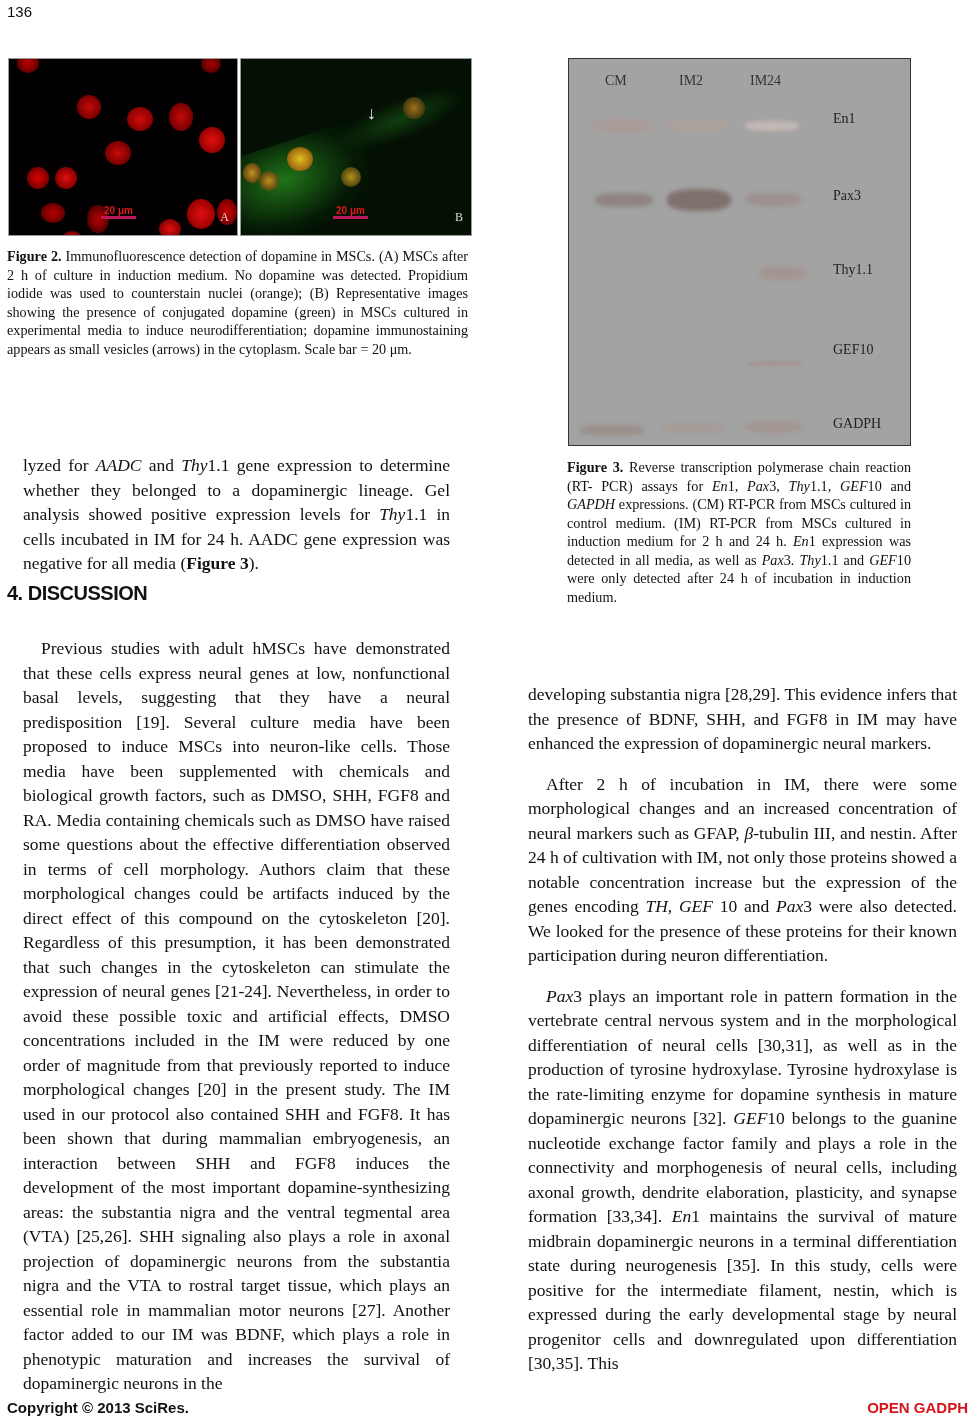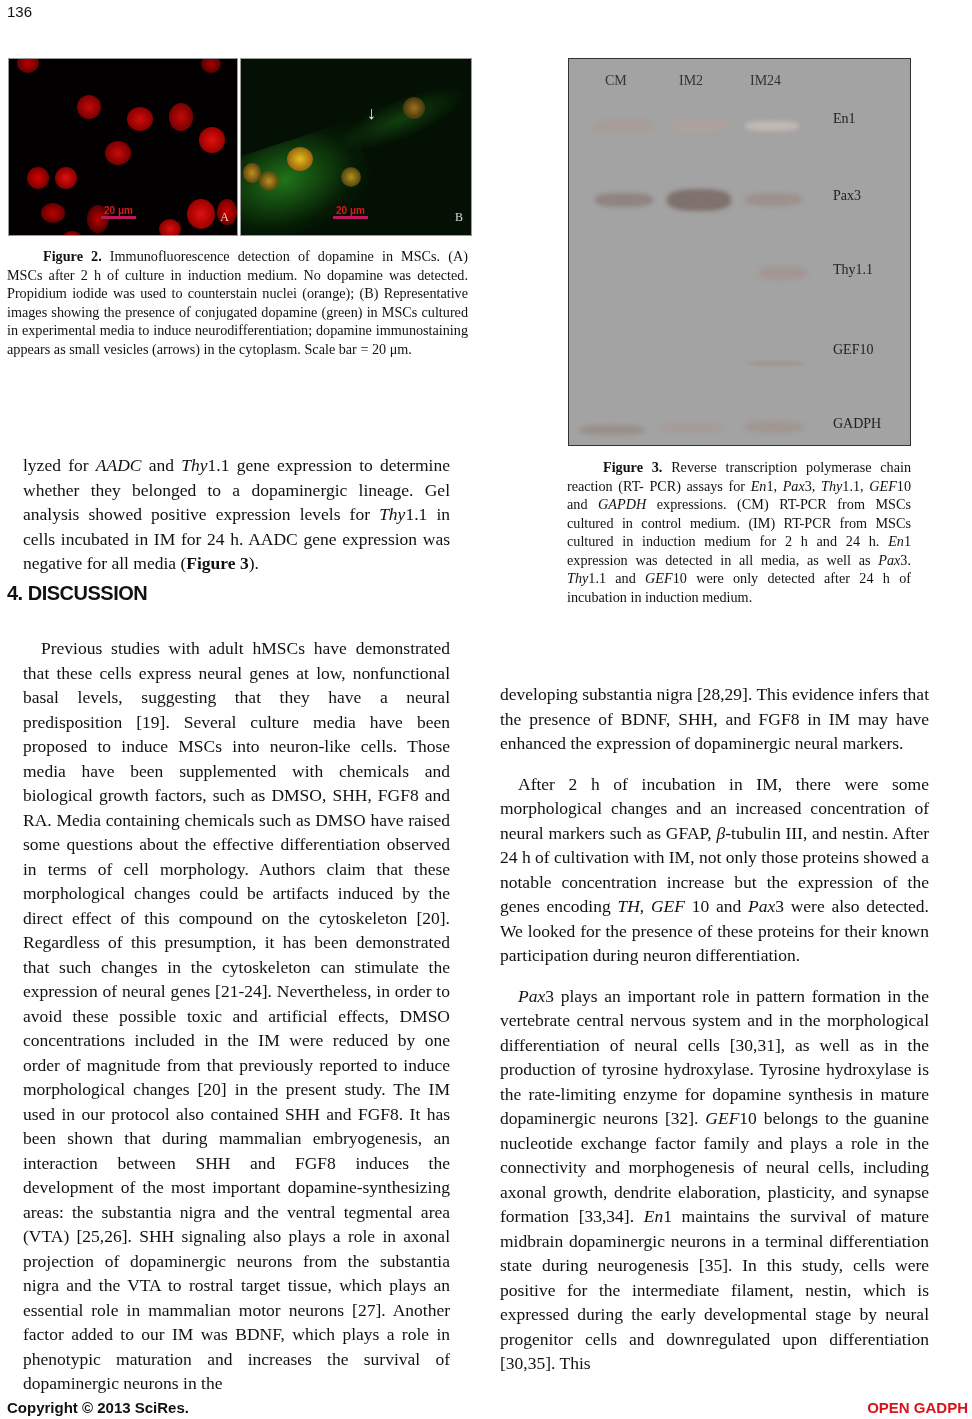--- a/index.html
+++ b/index.html
@@ -12,36 +12,36 @@
   .fig2 { position: absolute; top: 58px; left: 8px; width: 456px; height: 178px; }
   .micro { position: absolute; top: 0; height: 176px; border: 1px solid #999; overflow: hidden; }
   .micro-a { left: 0; width: 228px; background: #020000; }
   .micro-b { left: 232px; width: 230px; background: #031003; }
   .nucleus { position: absolute; border-radius: 50%; }
   .scale-bar { position: absolute; color: #e01818; font-family: "Liberation Sans", sans-serif; font-size: 10px; font-weight: bold; border-bottom: 3px solid #be185d; padding: 0 3px; bottom: 16px; }
   .panel-letter { position: absolute; bottom: 10px; right: 8px; color: #ddd; font-size: 12px; font-family: "Liberation Serif", serif; }
   .arrow { position: absolute; left: 126px; top: 45px; color: #eee; font-size: 18px; line-height: 1; }
 
   .caption { position: absolute; font-size: 14.2px; line-height: 18.5px; text-align: justify; }
-  .caption b { font-weight: bold; margin-left: 36px; }
+  .caption b { font-weight: bold; }
   .fig2-caption { top: 247px; left: 7px; width: 461px; }
 
   .col { position: absolute; font-size: 17.5px; line-height: 24.5px; text-align: justify; }
   .col p { margin: 16px; }
   .indent { text-indent: 18px; }
   .col-left-a { top: 437px; left: 7px; width: 459px; }
   .section-heading { position: absolute; top: 582px; left: 7px; font-family: "Liberation Sans", sans-serif; font-weight: bold; font-size: 20px; letter-spacing: -0.5px; }
   .col-left-b { top: 620px; left: 7px; width: 459px; }
 
   .fig3 { position: absolute; top: 58px; left: 568px; width: 341px; height: 386px; border: 1px solid #333; background: #a3a3a3; }
   .lane-label { position: absolute; top: 14px; font-size: 14px; color: #333; }
   .gene-label { position: absolute; left: 264px; font-size: 14px; color: #222; }
   .band { position: absolute; border-radius: 40%; filter: blur(2px); }
   .fig3-caption { top: 458px; left: 567px; width: 344px; }
-  .col-right { top: 666px; left: 484px; width: 461px; }
+  .col-right { top: 666px; left: 512px; width: 461px; }
 
   .footer-left { position: absolute; top: 1399px; left: 7px; font-family: "Liberation Sans", sans-serif; font-weight: bold; font-size: 15px; }
   .footer-right { position: absolute; top: 1399px; right: 4px; font-family: "Liberation Sans", sans-serif; font-weight: bold; font-size: 15px; color: #d8141b; }
 </style>
 </head>
 <body>
 
 <div class="running-head">
   <span class="pageno">136</span>
 </div>

